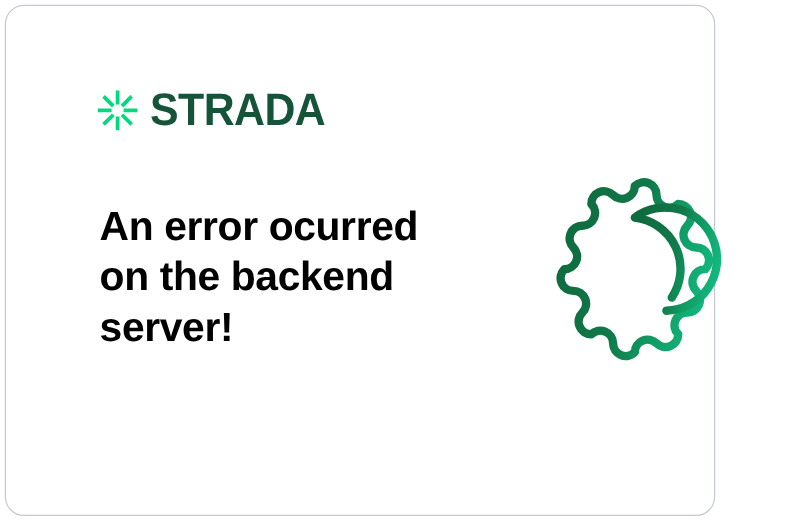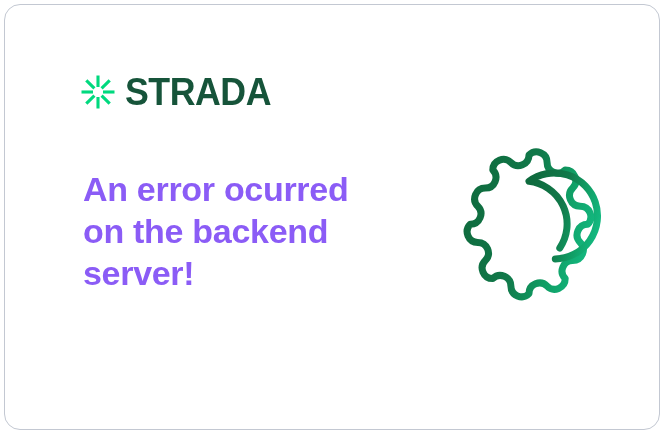--- a/index.html
+++ b/index.html
@@ -20,21 +20,21 @@
     width: 666px;
     height: 436px;
     background: #ffffff;
   }
 
   
   .card {
     position: absolute;
     left: 4px;
     top: 4px;
-    width: 656px;
+    width: 592px;
     height: 426px;
     box-sizing: border-box;
     background: #ffffff;
     border: 1px solid #c3c8d2;
     border-radius: 16px;
   }
 
   
   .brand {
     position: absolute;
@@ -67,21 +67,21 @@
     position: absolute;
     left: 78px;
     top: 163px;
     width: 300px;
     margin: 0;
     font-family: "Liberation Sans", sans-serif;
     font-size: 34px;
     font-weight: bold;
     line-height: 42px;
     letter-spacing: -0.3px;
-    color: #8b5cf6;
+    color: #000000;
   }
 
   
   .gear {
     position: absolute;
     left: 444px;
     top: 141px;
     width: 160px;
     height: 160px;
     display: block;

